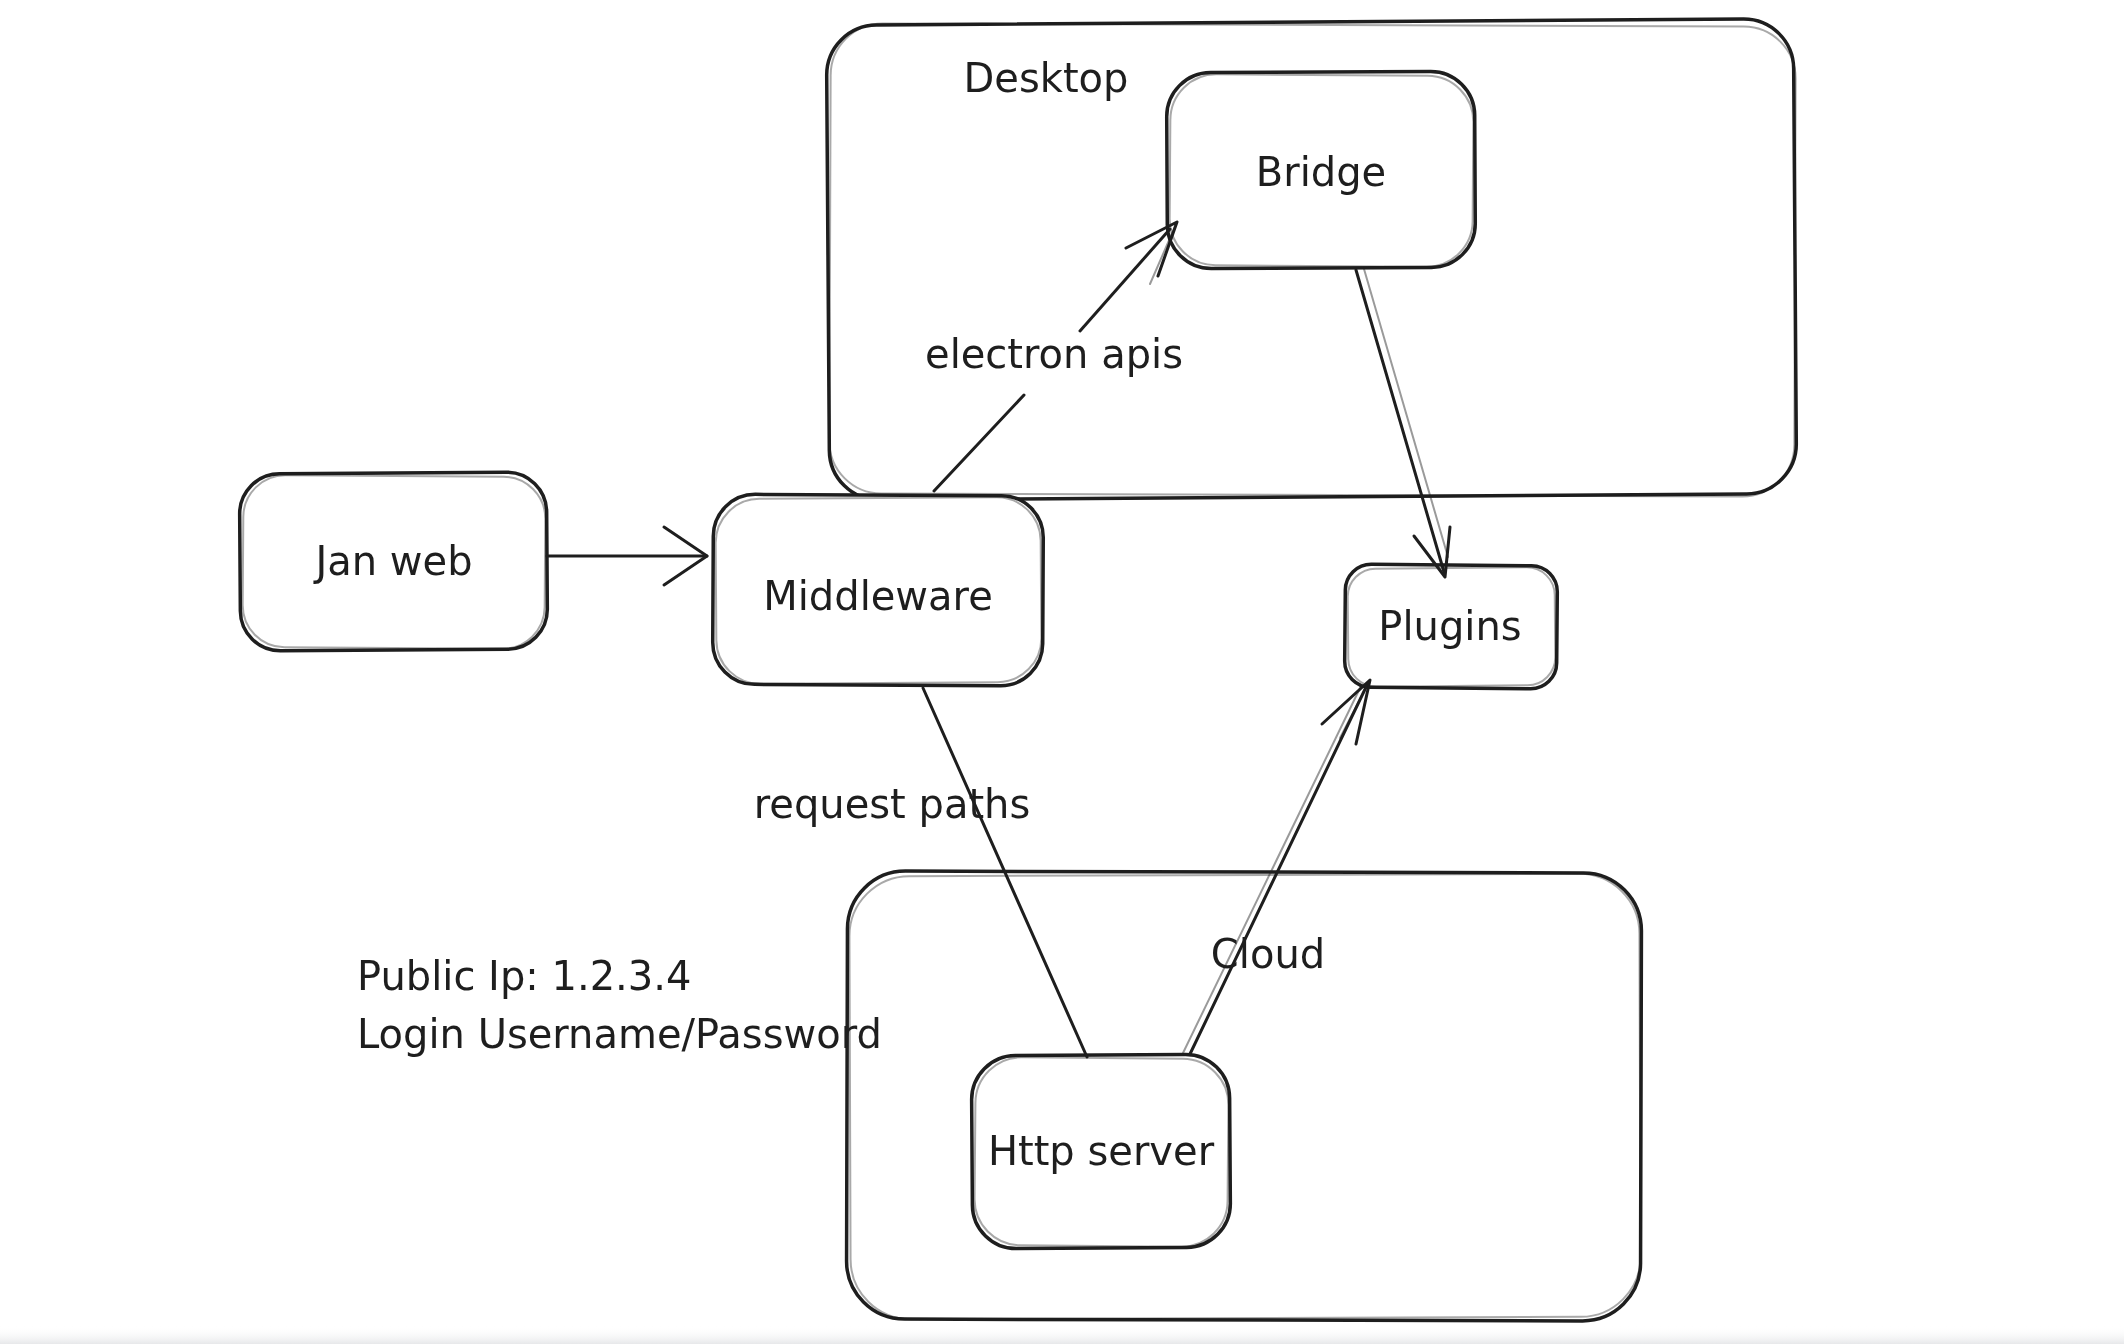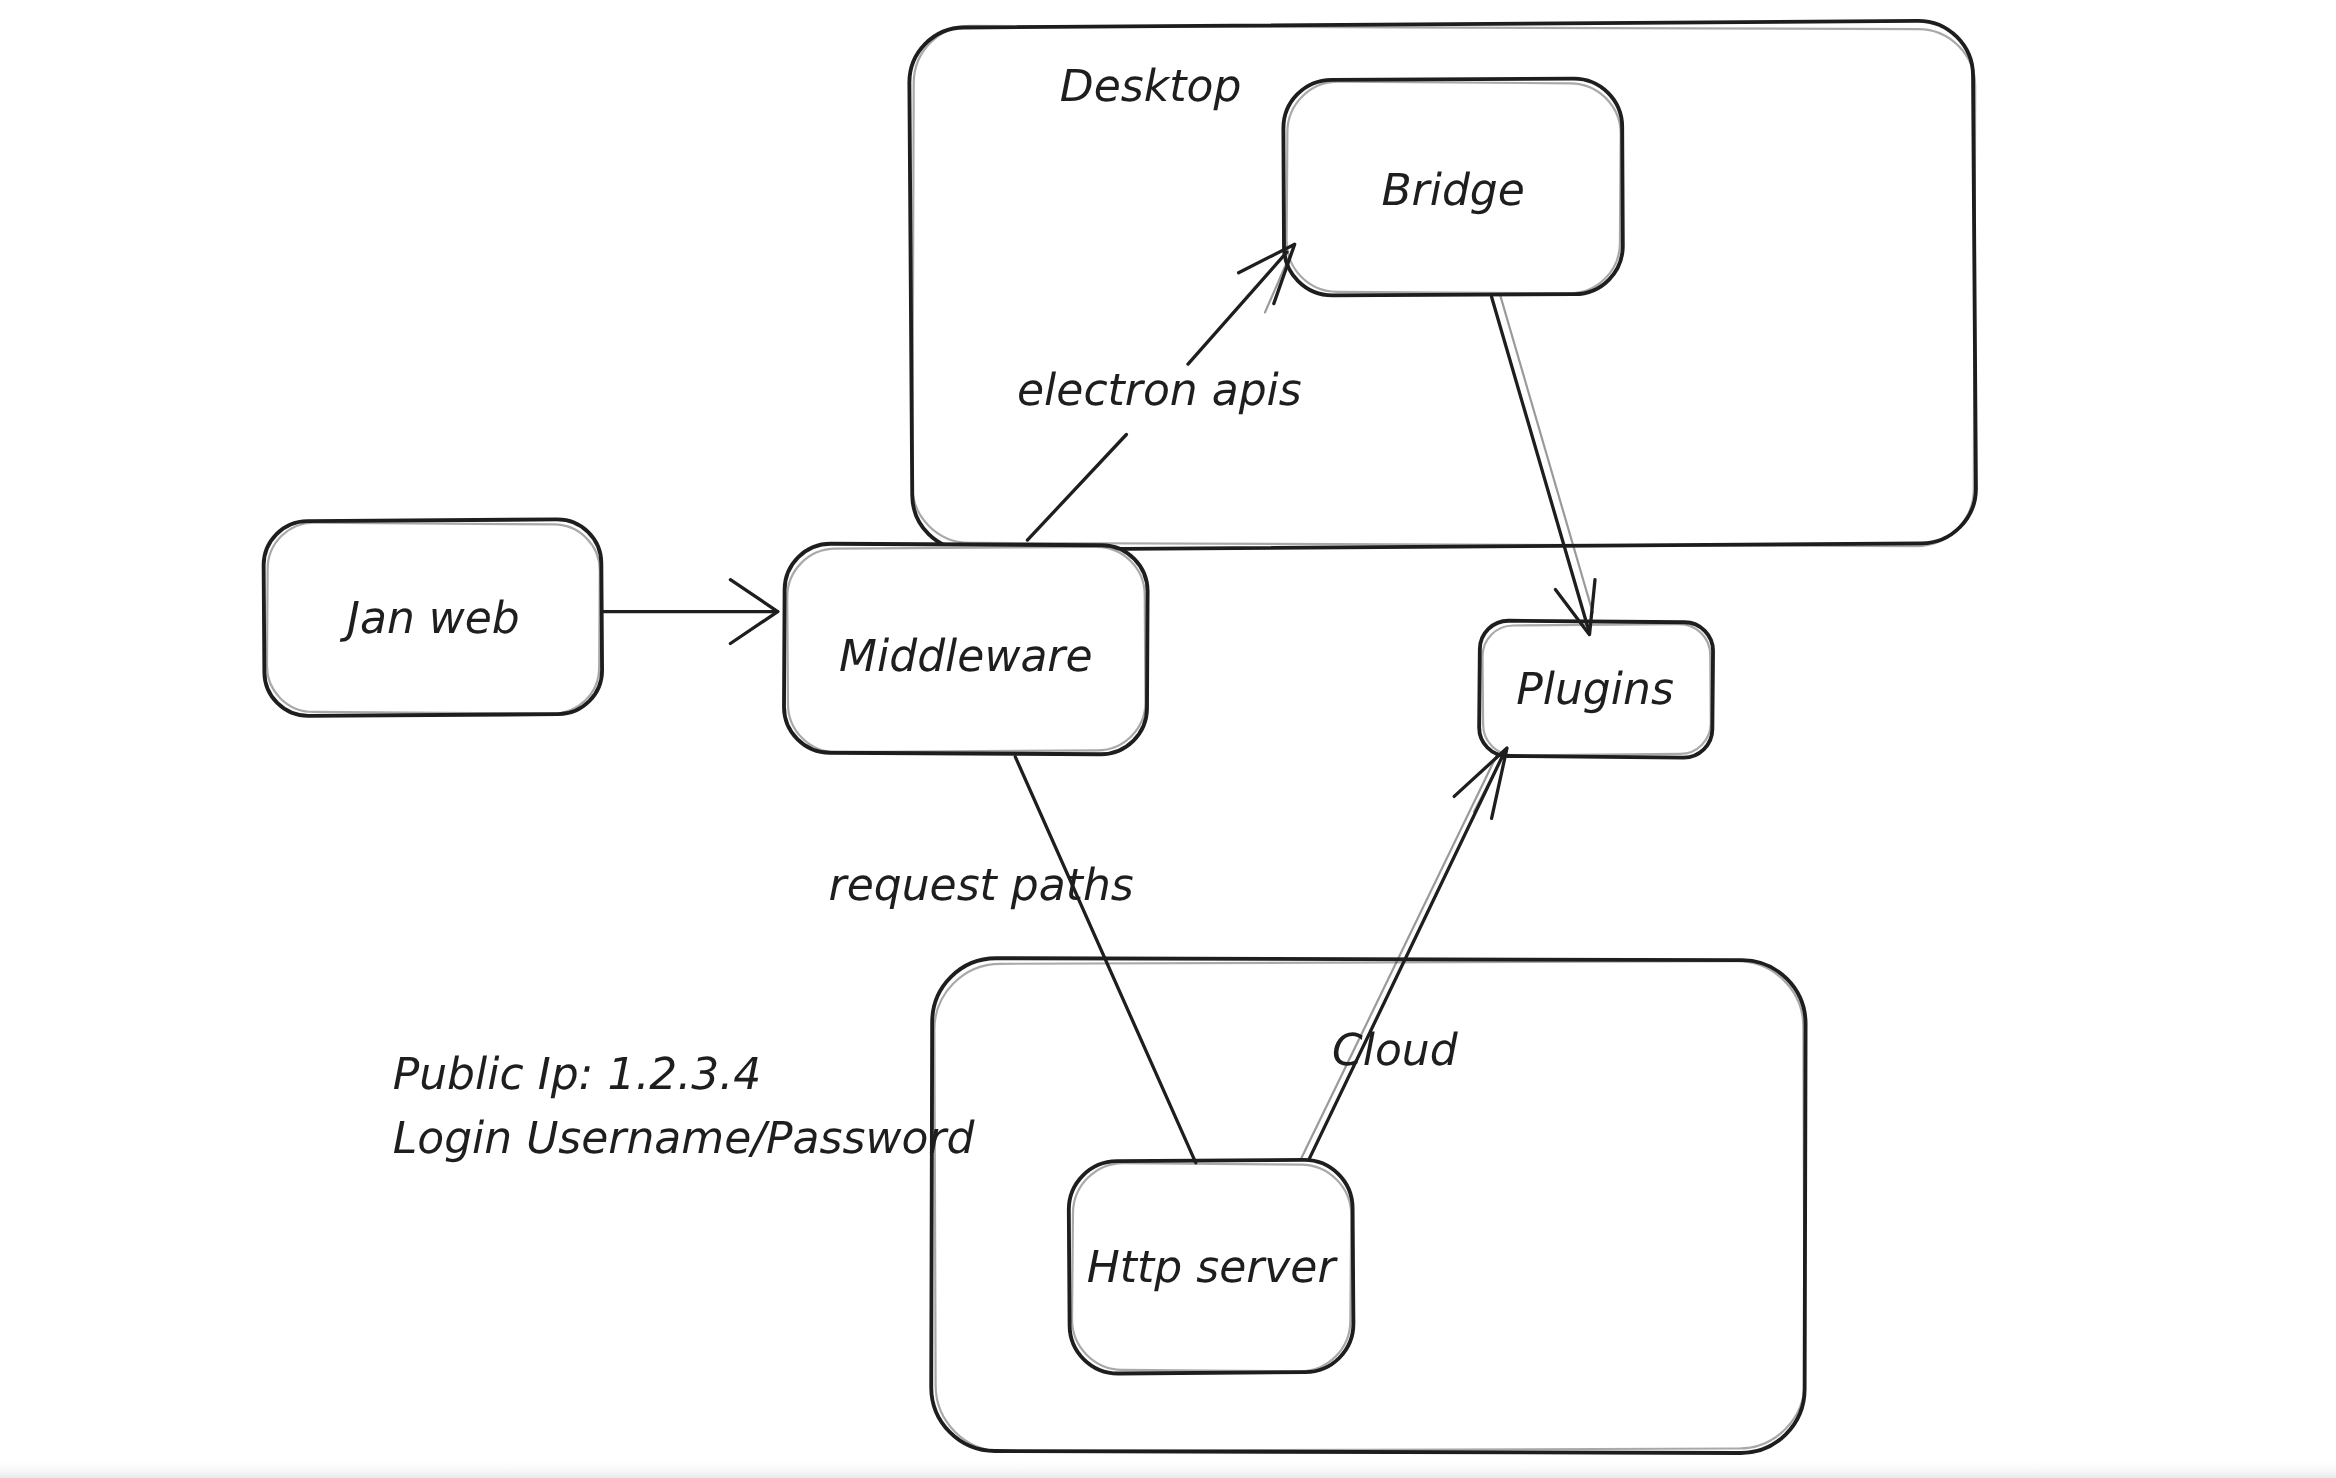--- a/index.html
+++ b/index.html
@@ -6,21 +6,20 @@
     margin: 0;
     padding: 0;
     background: #ffffff;
   }
   .canvas {
     position: relative;
     width: 2124px;
     height: 1344px;
     background: #ffffff;
     overflow: hidden;
-    font-style: italic;
   }
   svg { display: block; }
   .shape {
     fill: #ffffff;
     stroke: #1e1e1e;
     stroke-width: 3.5;
   }
   .shape-accent {
     fill: none;
     stroke: #1e1e1e;

